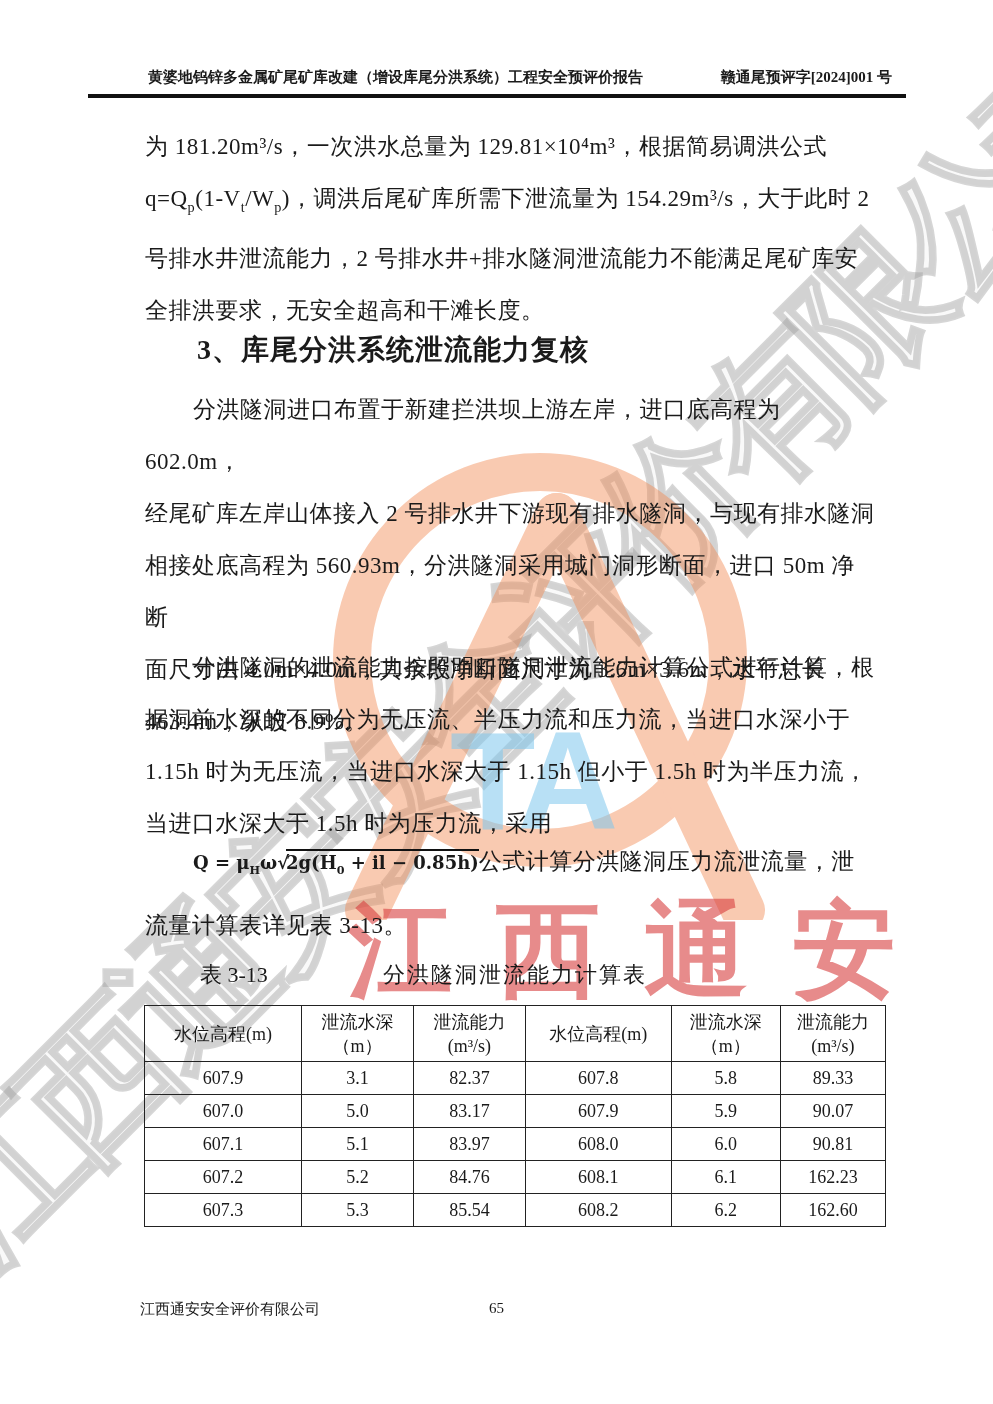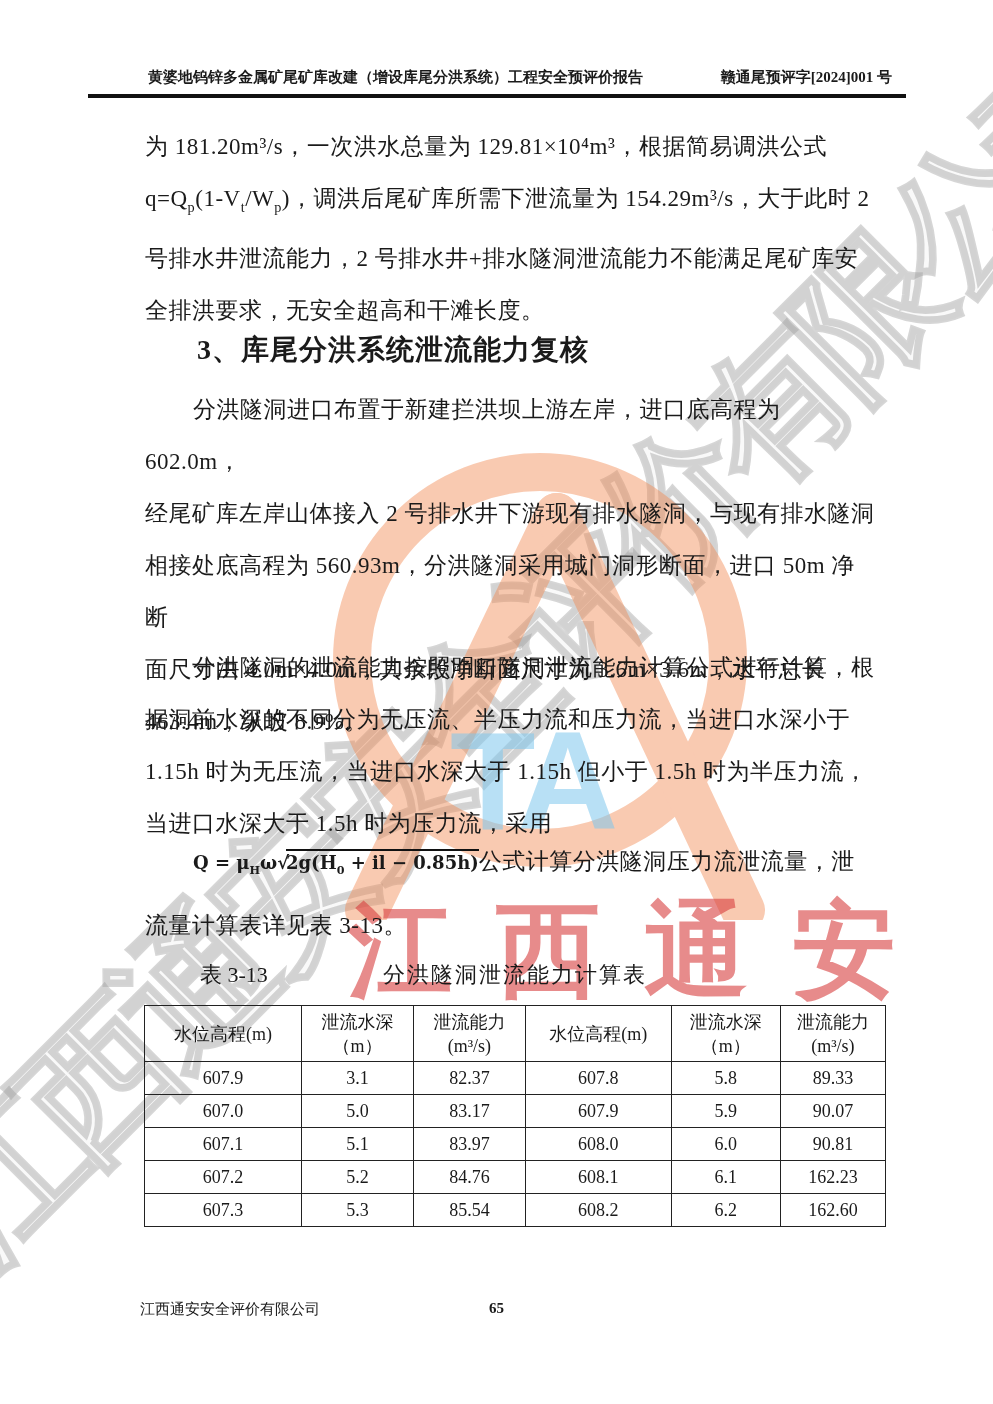--- a/index.html
+++ b/index.html
@@ -54,21 +54,21 @@
     border-collapse:collapse; table-layout:fixed;
     font-size:18px; text-align:center;
   }
   table.calc th, table.calc td { border:1.6px solid #222; font-weight:normal; }
   table.calc th { height:56px; white-space:pre-line; line-height:24px; }
   table.calc td { height:33px; }
   .page-footer {
     position:absolute; left:0; top:1300px; width:993px; font-size:15px;
   }
   .footer-company { position:absolute; left:140px; }
-  .footer-page { position:absolute; left:0; width:993px; text-align:center;font-weight:bold; }
+  .footer-page { position:absolute; left:0; width:993px; text-align:center; }
 </style>
 </head>
 <body>
 
 <div class="page">
 
   <div class="wm wm-diagonal">江西通安安全评价有限公司</div>
 
   <svg class="wm wm-logo" width="500" height="545" viewBox="0 0 500 545" style="opacity:0.45;">
     <g fill="none" stroke="#F28B54" stroke-linecap="round">

